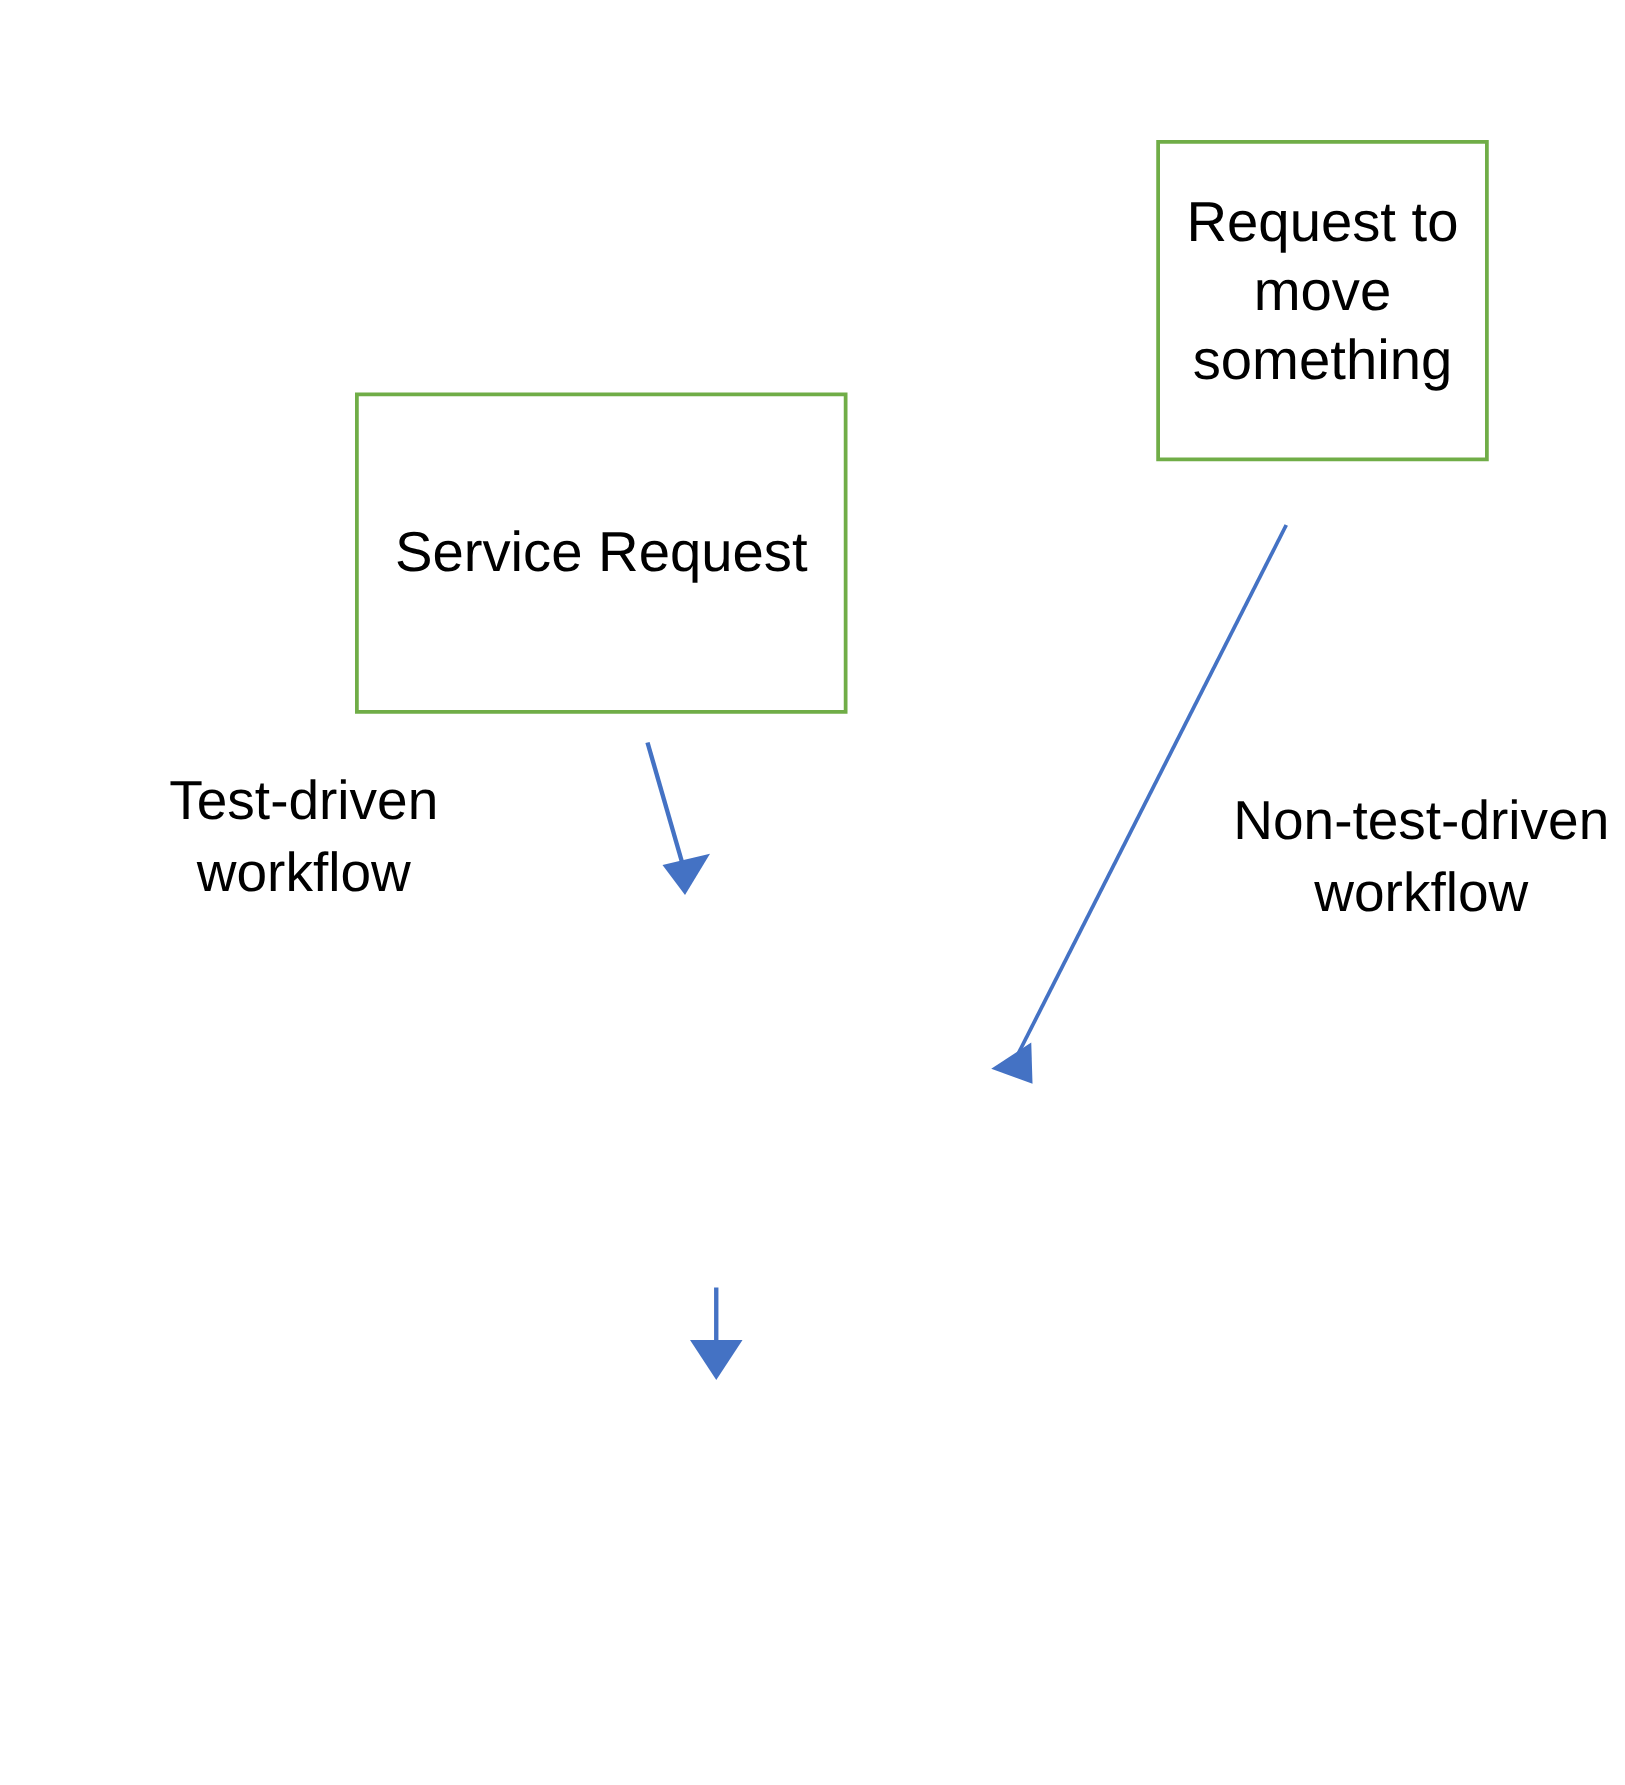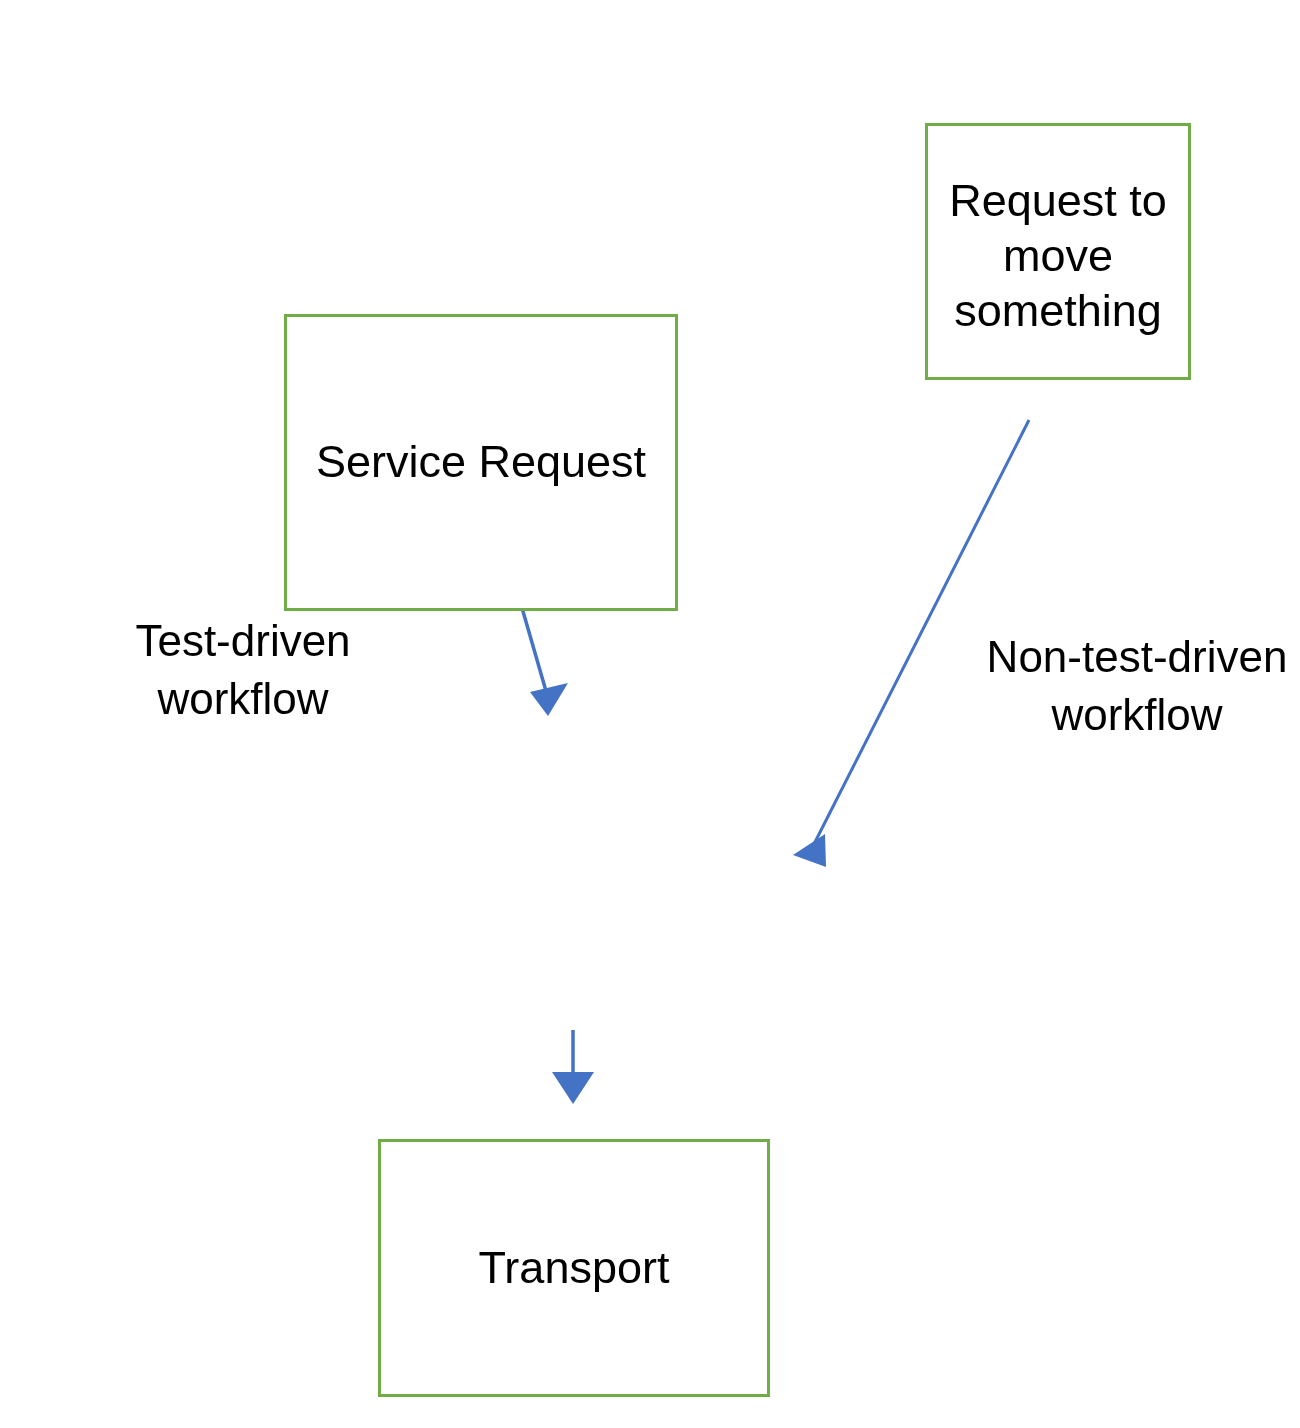--- a/index.html
+++ b/index.html
@@ -36,29 +36,28 @@
     white-space: pre-line;
   }
 
   
   #node-request-move {
     left: 925px;
     top: 112px;
     width: 266px;
     height: 257px;
     align-items: flex-start;
-    padding-top: 48px;
+    padding-top: 36px;
     font-size: 45px;
-    margin-top: 11px;
   }
   #node-service-request {
     left: 284px;
     top: 314px;
     width: 394px;
-    height: 297px;
+    height: 257px;
     align-items: center;
     font-size: 45px;
   }
   #node-task {
     left: 380px;
     top: 750px;
     width: 390px;
     height: 258px;
     align-items: center;
     font-size: 45px;
@@ -129,23 +128,20 @@
     <span class="node-label">Request to
 move
 something</span>
   </div>
 
   <div class="node" id="node-service-request">
     <span class="node-label">Service Request</span>
   </div>
 
 
-  <div class="node" id="node-transport">
-    <span class="node-label">Transport</span>
-  </div>
 
   <div class="annotation" id="label-test-driven">Test-driven
 workflow</div>
 
   <div class="annotation" id="label-non-test-driven">Non-test-driven
 workflow</div>
 
 </div>
 
 </body></html>

